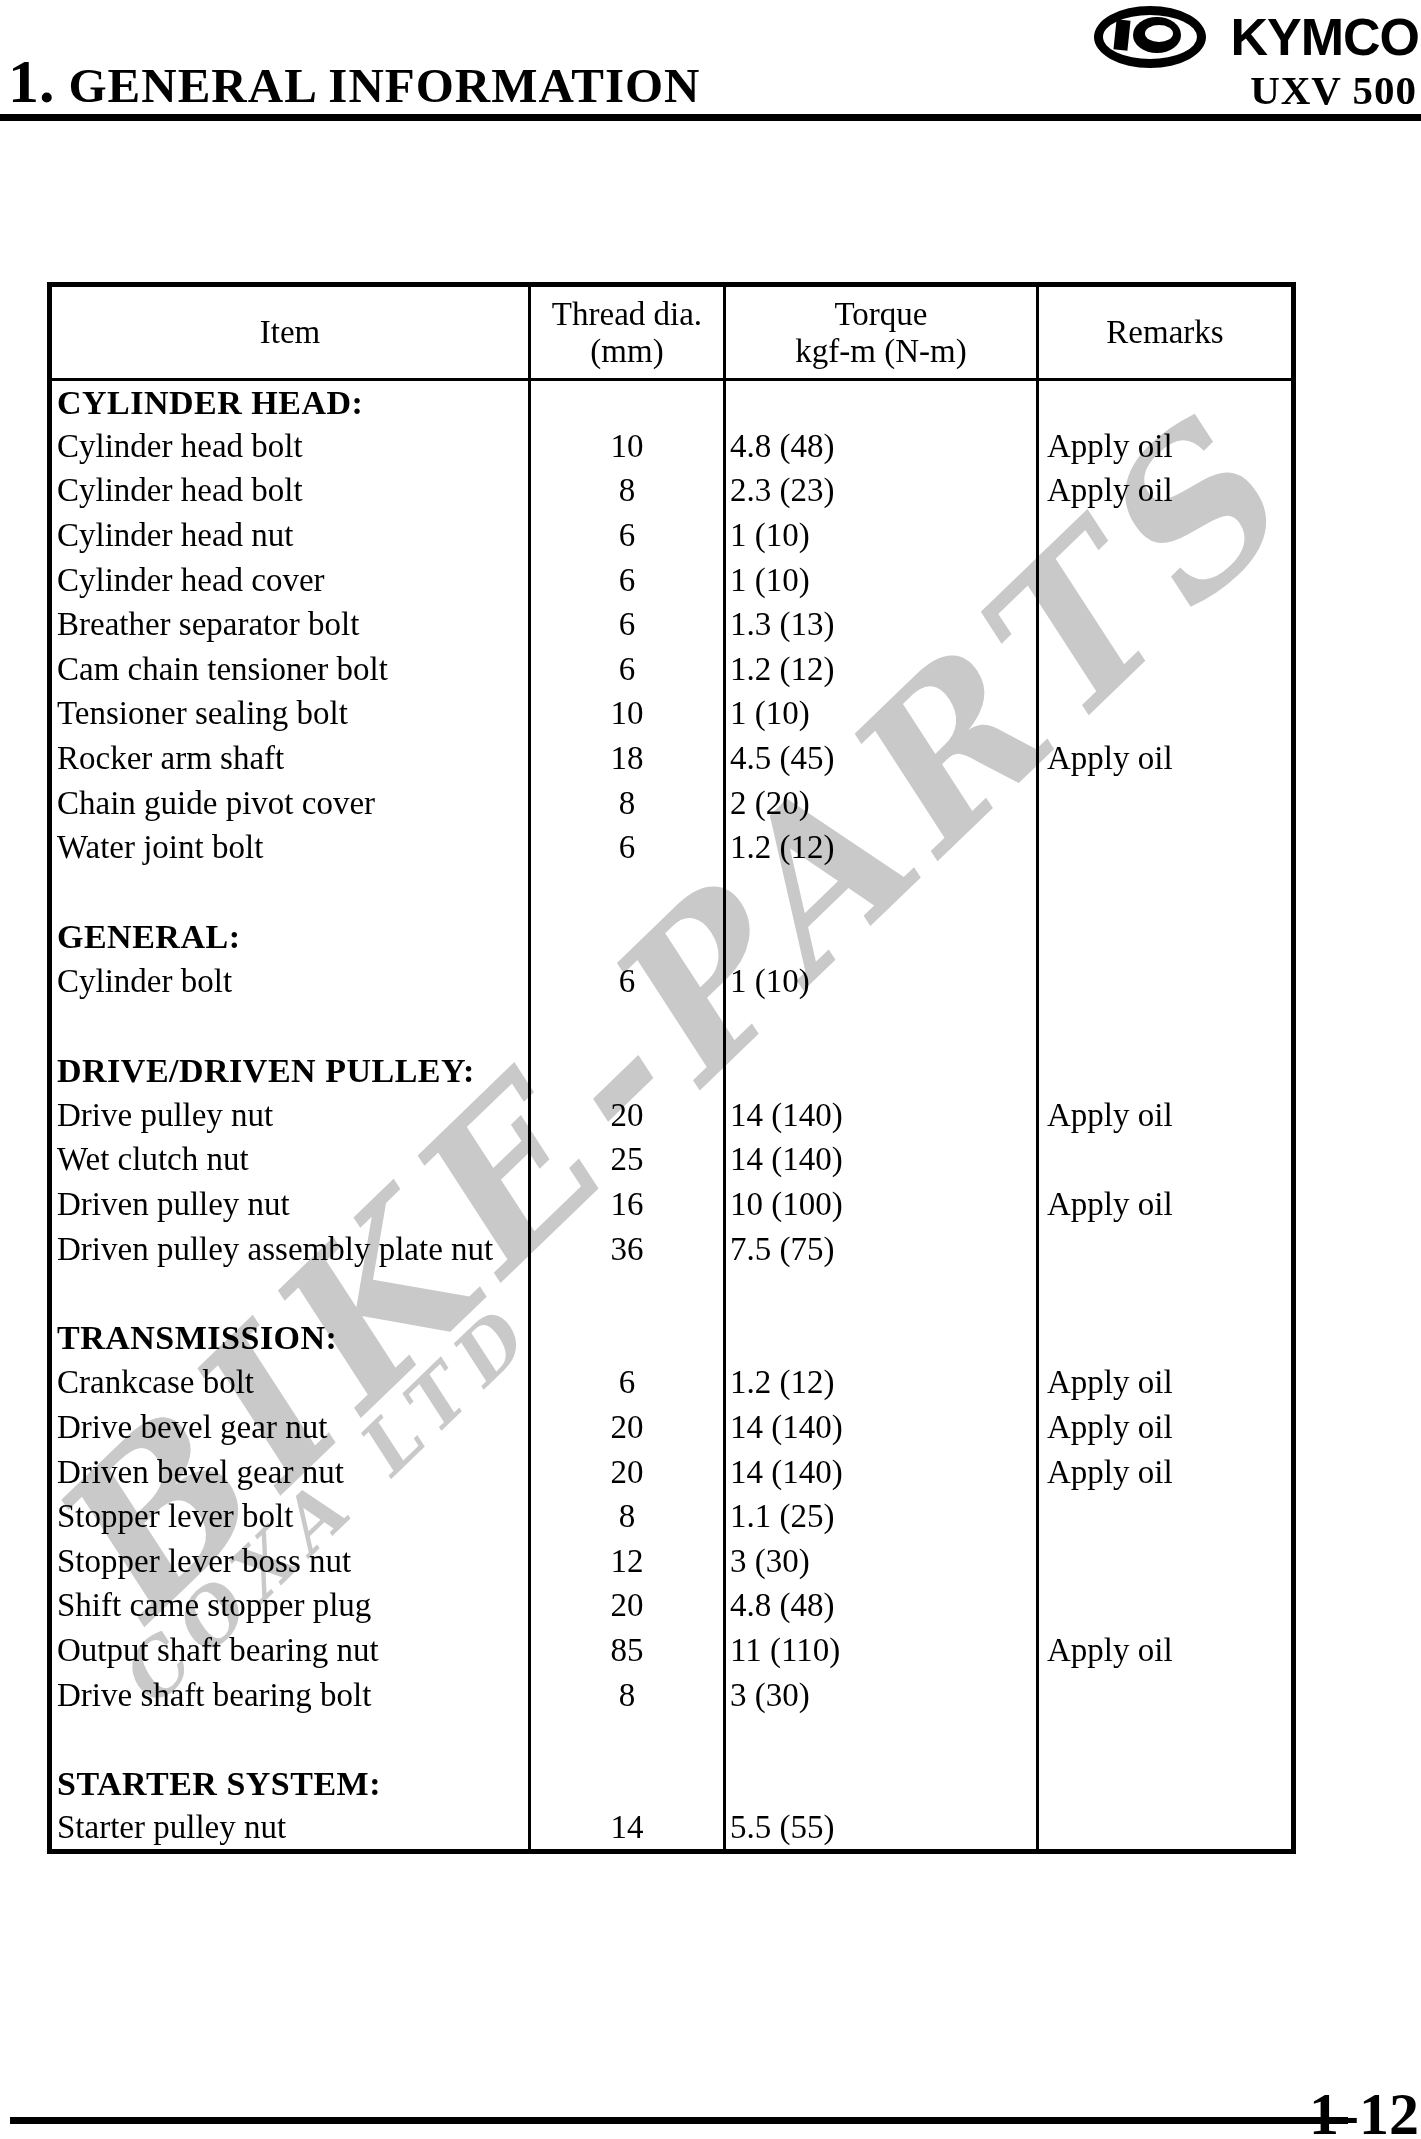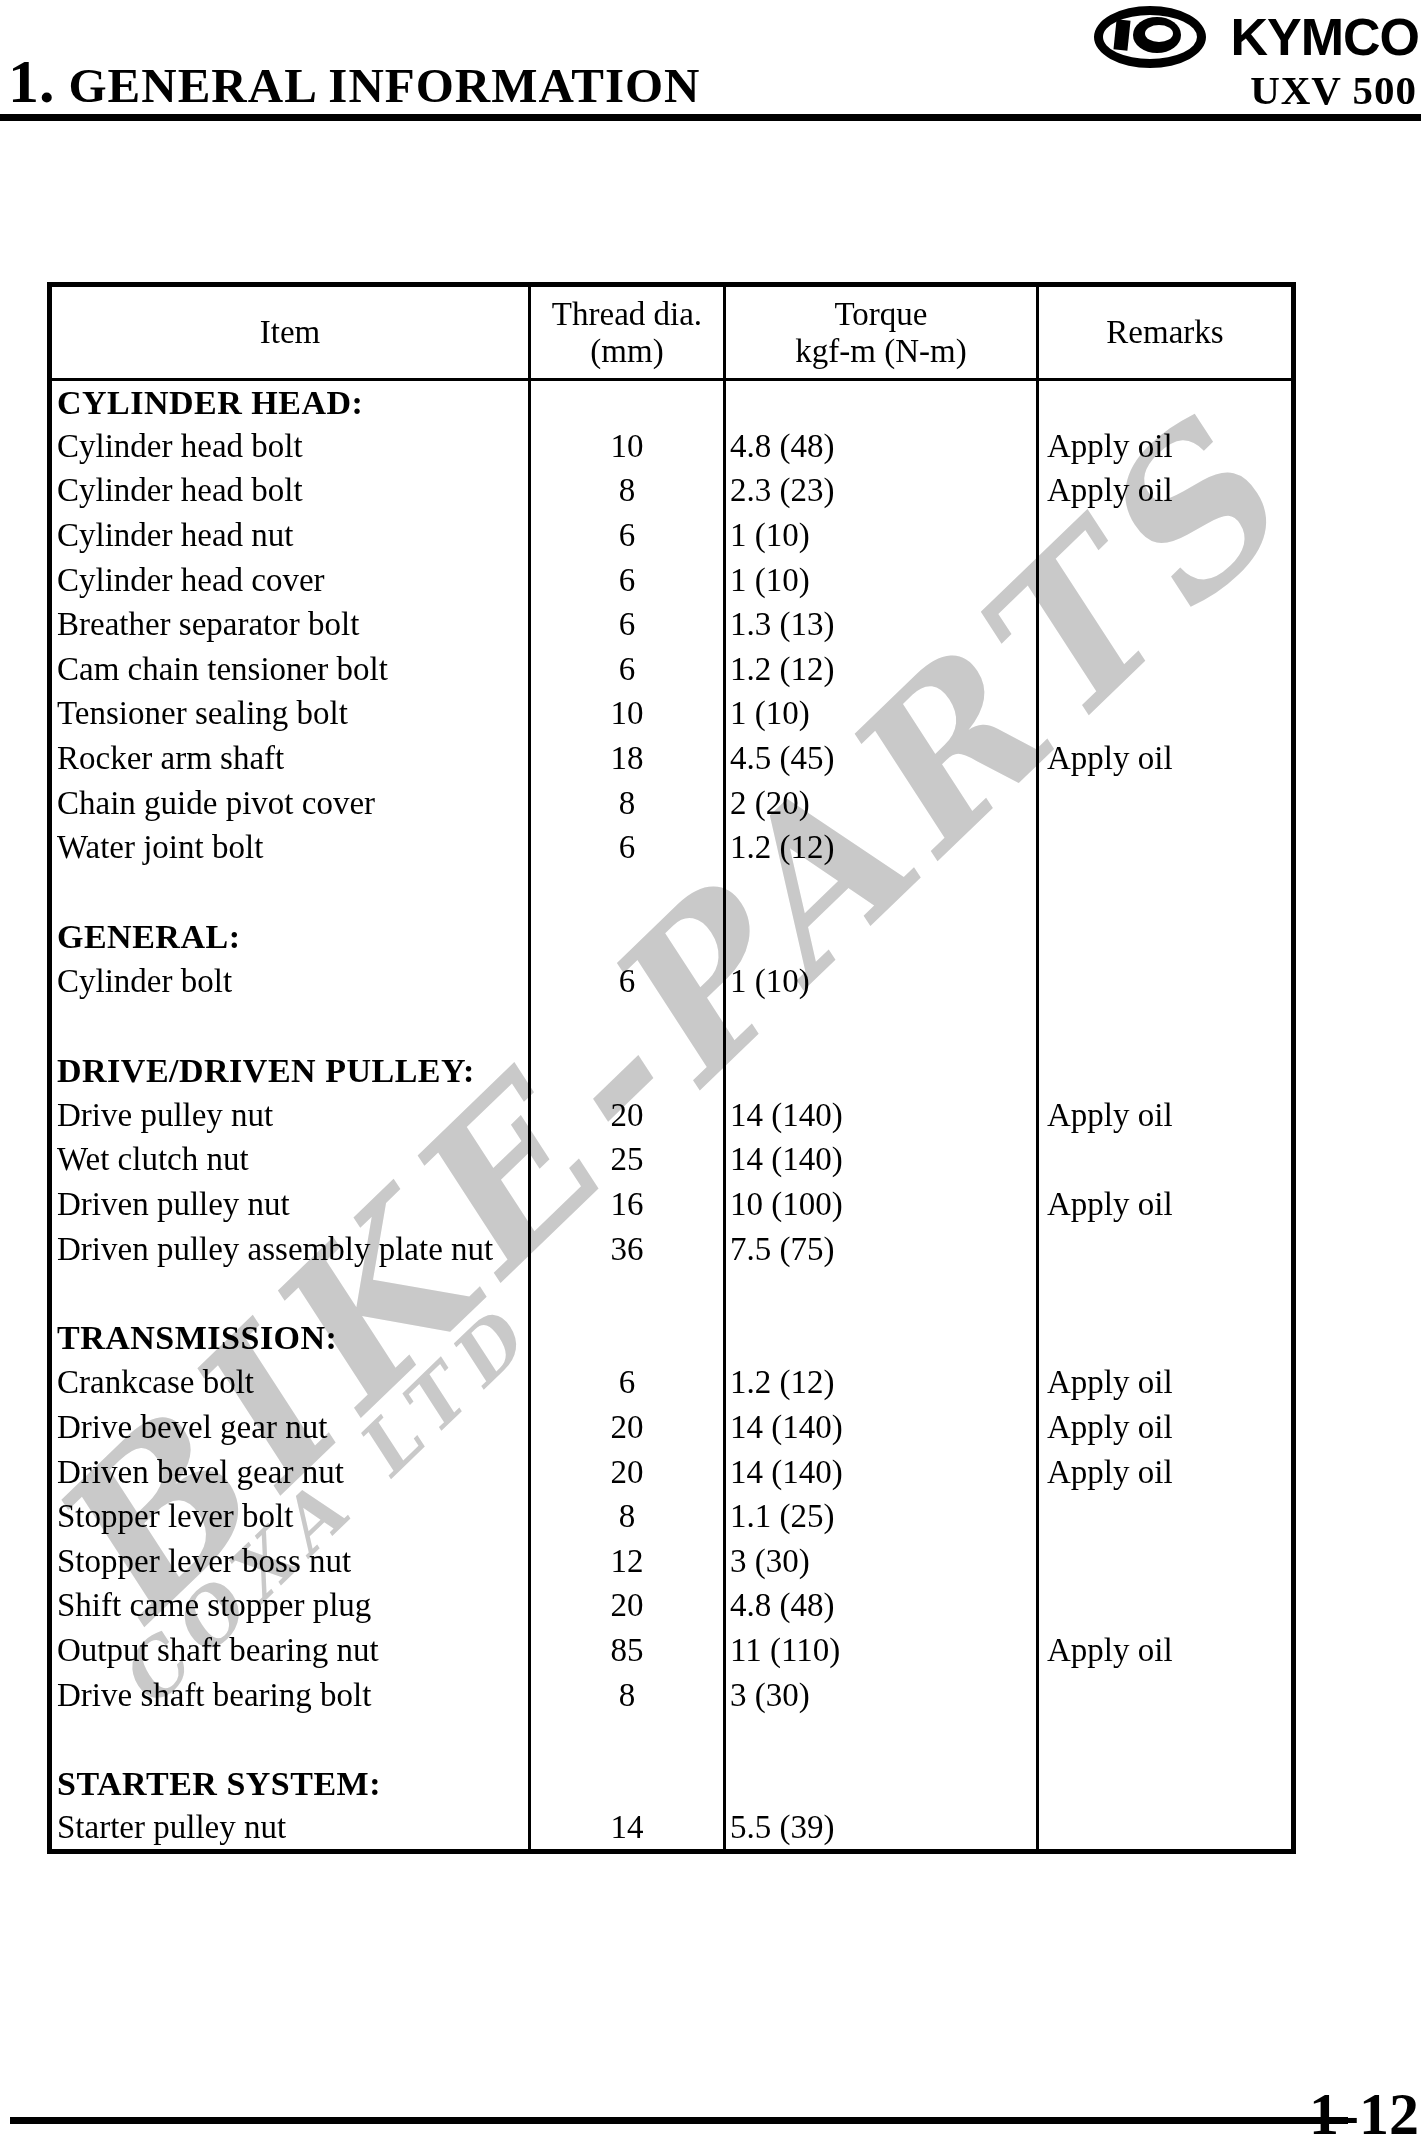--- a/index.html
+++ b/index.html
@@ -308,20 +308,20 @@
       </tr>
       <tr class="section-row">
         <td class="item">STARTER SYSTEM:</td>
         <td class="thread"></td>
         <td class="torque"></td>
         <td class="remarks"></td>
       </tr>
       <tr>
         <td class="item">Starter pulley nut</td>
         <td class="thread">14</td>
-        <td class="torque">5.5 (39)</td>
+        <td class="torque">5.5 (55)</td>
         <td class="remarks"></td>
       </tr>
     </tbody>
 </table>
 
 <div class="footer-rule"></div>
 <div class="page-number">1-12</div>
 
 </body></html>

